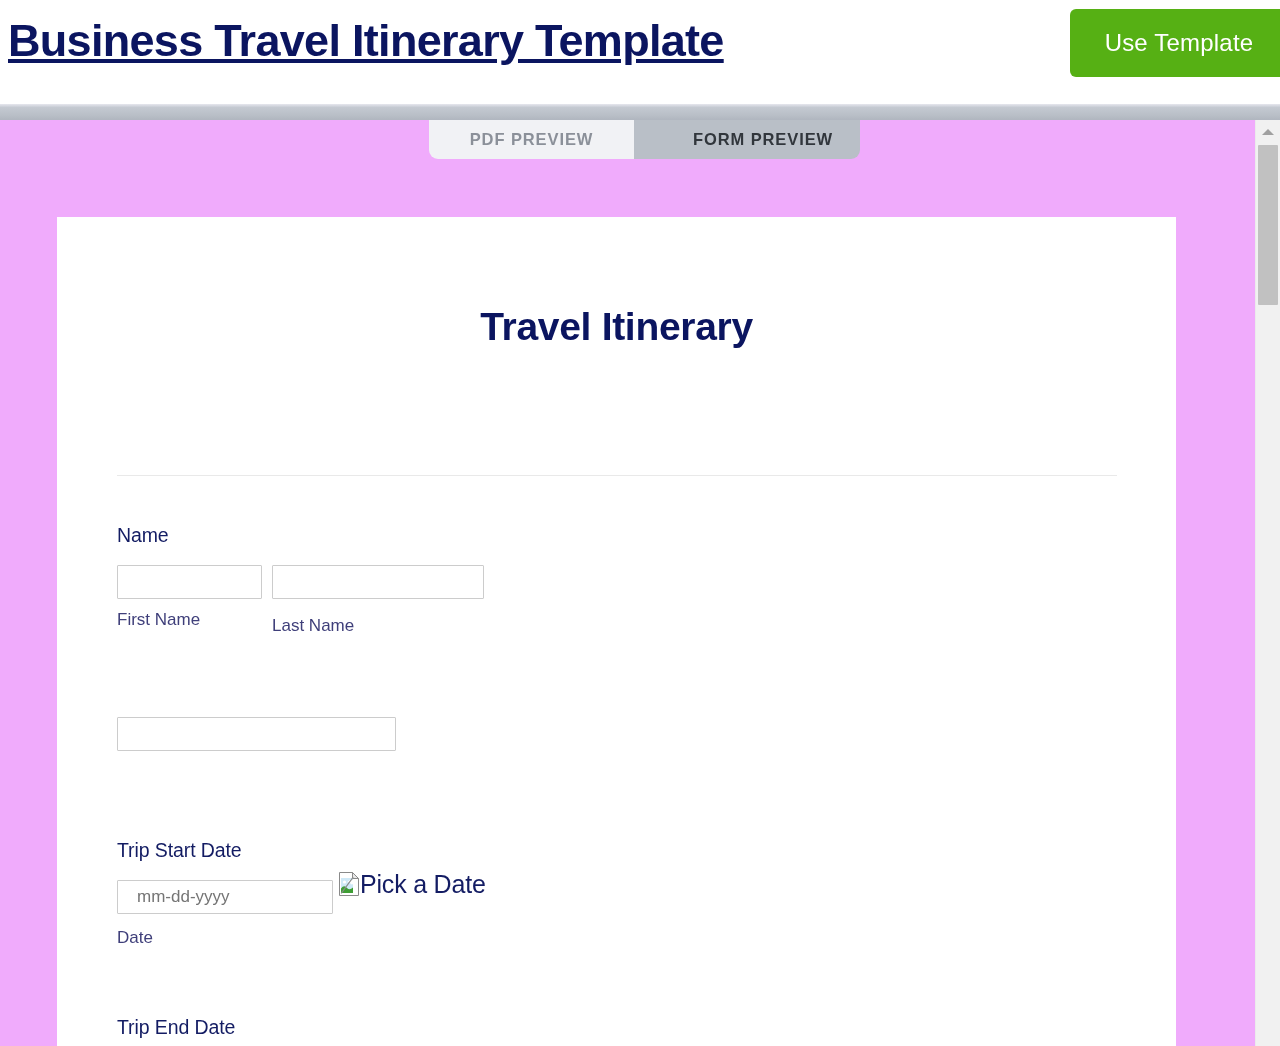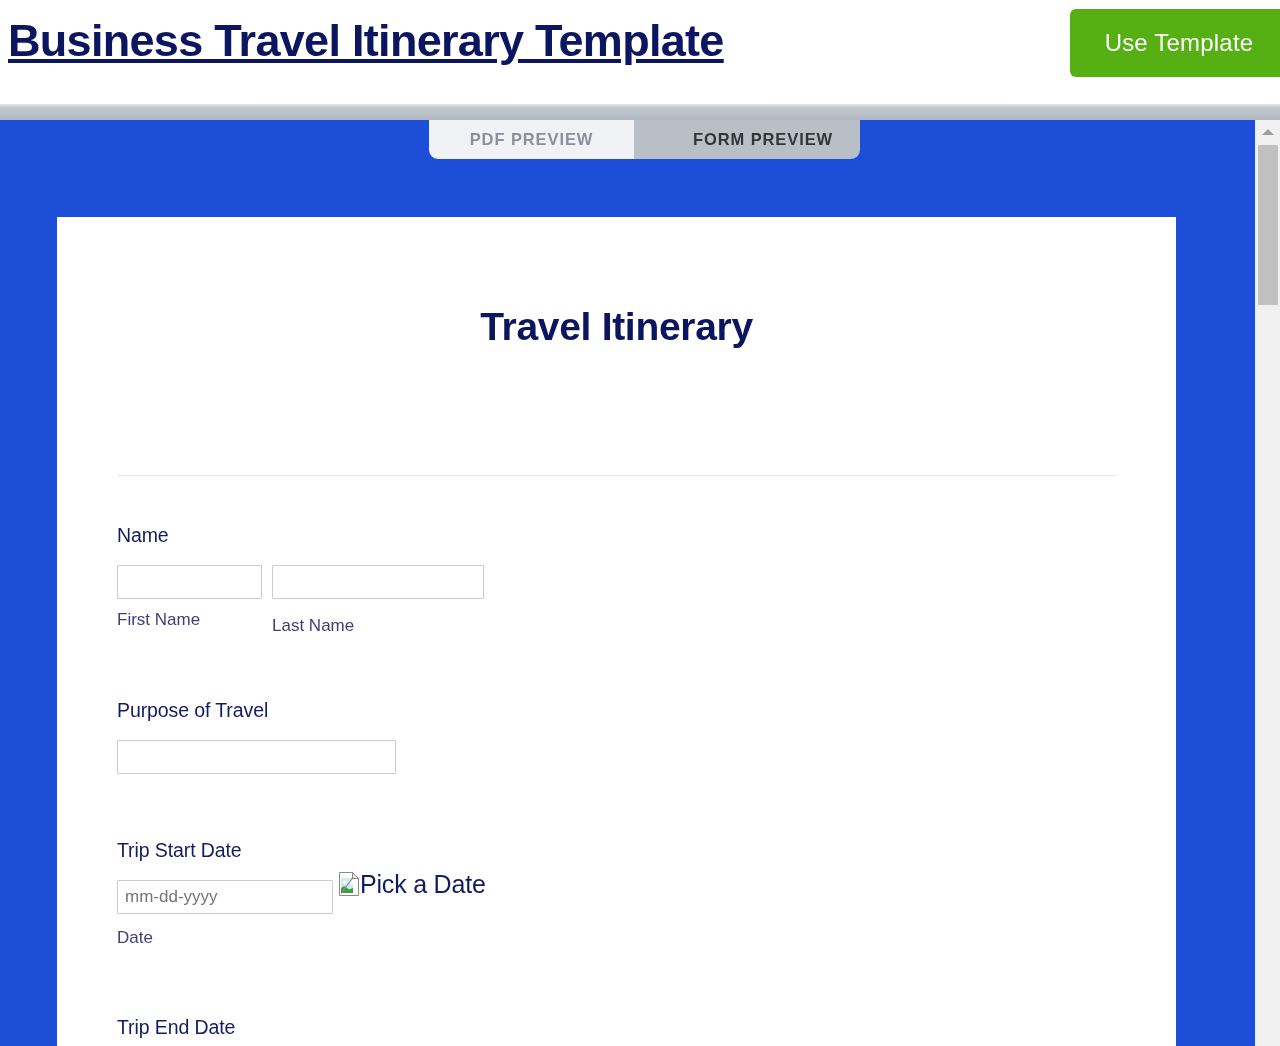--- a/index.html
+++ b/index.html
@@ -52,21 +52,21 @@
     left: 0; top: 104px;
     width: 1280px; height: 16px;
     background: linear-gradient(to bottom, #e6e7ee 0%, #c4c9d1 22%, #b9bfc7 70%, #b0b6bf 100%);
   }
 
   
   #preview-viewport {
     position: absolute;
     left: 0; top: 120px;
     width: 1280px; height: 926px;
-    background: #1d4ed8;
+    background: #f0abfc;
     overflow: hidden;
   }
 
   
   #tab-strip {
     position: absolute;
     left: 429px; top: 0px;
     height: 39px;
     display: flex;
   }
@@ -137,21 +137,21 @@
   }
   .text-input {
     display: block;
     height: 34px;
     background: #ffffff;
     border: 1px solid #cccccc;
     border-radius: 1px;
     font-family: "Liberation Sans", sans-serif;
     font-size: 17px;
     color: #333333;
-    padding: 0 7px;
+    padding: 0 19px;
     outline: none;
   }
   .text-input::placeholder { color: #757575; opacity: 1; }
 
   
   #field-name { top: 307px; }
   #name-inputs { position: relative; margin-top: 18px; height: 34px; }
   #input-first-name { position: absolute; left: 0;   width: 145px; }
   #input-last-name  { position: absolute; left: 155px; width: 212px; }
   #name-sublabels { position: relative; margin-top: 11px; height: 22px; }
@@ -250,21 +250,20 @@
         <input class="text-input" id="input-first-name" type="text" placeholder="" style="">
         <input class="text-input" id="input-last-name" type="text" placeholder="" style="">
       </div>
       <div id="name-sublabels">
         <div class="field-sublabel" id="sublabel-first-name">First Name</div>
         <div class="field-sublabel" id="sublabel-last-name">Last Name</div>
       </div>
     </div>
 
     <div class="field-block" id="field-purpose">
-      <div class="field-label">Purpose of Travel</div>
       <input class="text-input" id="input-purpose" type="text" placeholder="" style="">
     </div>
 
     <div class="field-block" id="field-trip-start">
       <div class="field-label">Trip Start Date</div>
       <div class="date-row">
         <input class="text-input date-input" type="text" placeholder="mm-dd-yyyy" style="">
         <div class="date-pick">
           <span class="broken-img-icon">
             <svg viewBox="0 0 20 24" width="20" height="24" xmlns="http://www.w3.org/2000/svg">

